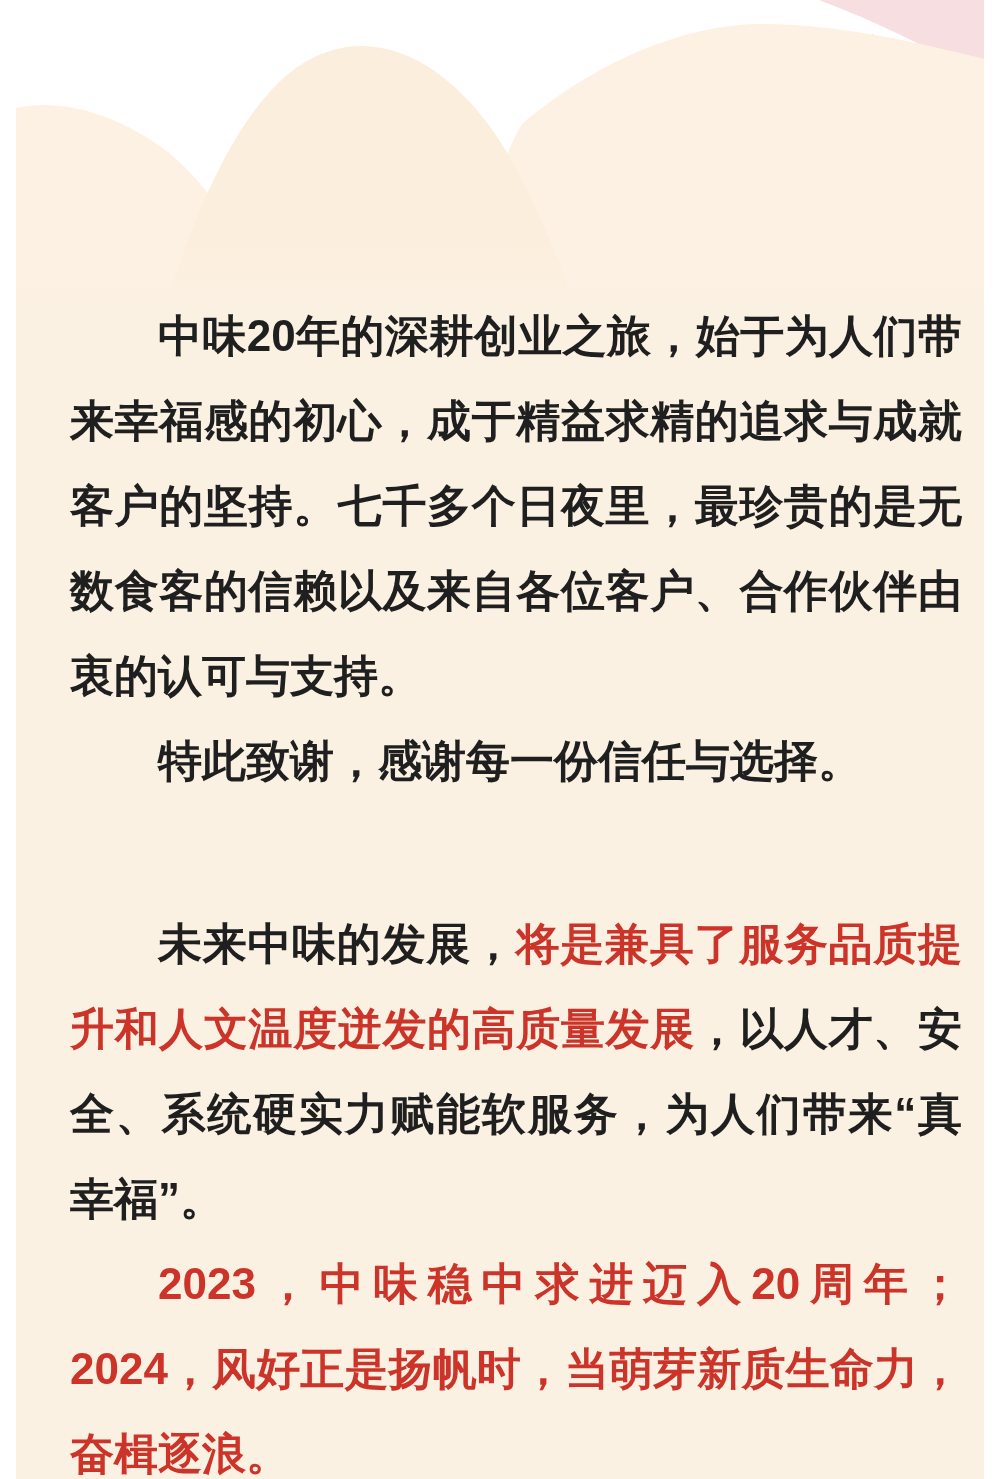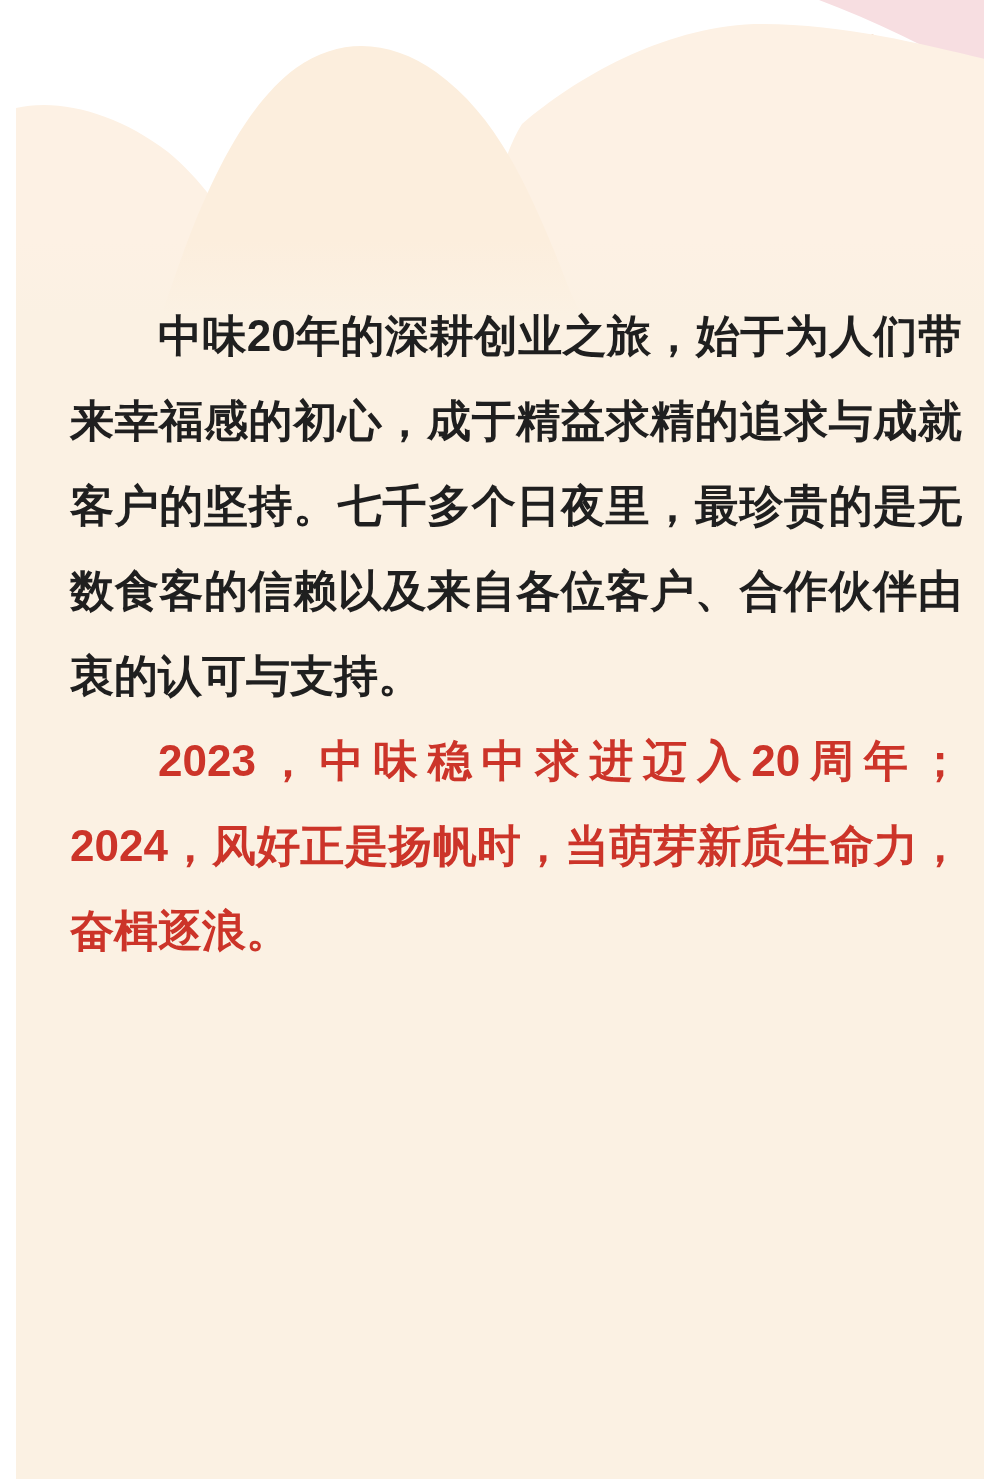--- a/index.html
+++ b/index.html
@@ -77,16 +77,18 @@
 
     <path d="M0,108 C42,98 100,112 152,152 C205,195 242,270 282,340 L0,340 Z" fill="#fdf1e4"></path>
 
     <path d="M138,340 C170,238 212,118 280,68 C325,36 375,40 420,72 C475,112 507,172 545,268 C562,314 578,342 592,340 Z" fill="#fceedd"></path>
 
     <rect x="0" y="240" width="1000" height="100" fill="url(#fadeToBg)"></rect>
   </svg>
 
   <article class="letter" id="letter">
       <p><span>中味20年的深耕创业之旅，始于为人们带来幸福感的初心，成于精益求精的追求与成就客户的坚持。七千多个日夜里，最珍贵的是无数食客的信赖以及来自各位客户、合作伙伴由衷的认可与支持。</span></p>
+      <p><span>特此致谢，感谢每一份信任与选择。</span></p>
+      <p class="extra-gap"><span>未来中味的发展，</span><span class="seg-em">将是兼具了服务品质提升和人文温度迸发的高质量发展</span><span>，以人才、安全、系统硬实力赋能软服务，为人们带来“真幸福”。</span></p>
       <p><span class="seg-em">2023，中味稳中求进迈入20周年；2024，风好正是扬帆时，当萌芽新质生命力，奋楫逐浪。</span></p>
     </article>
 
 </div>
 
 </body></html>

